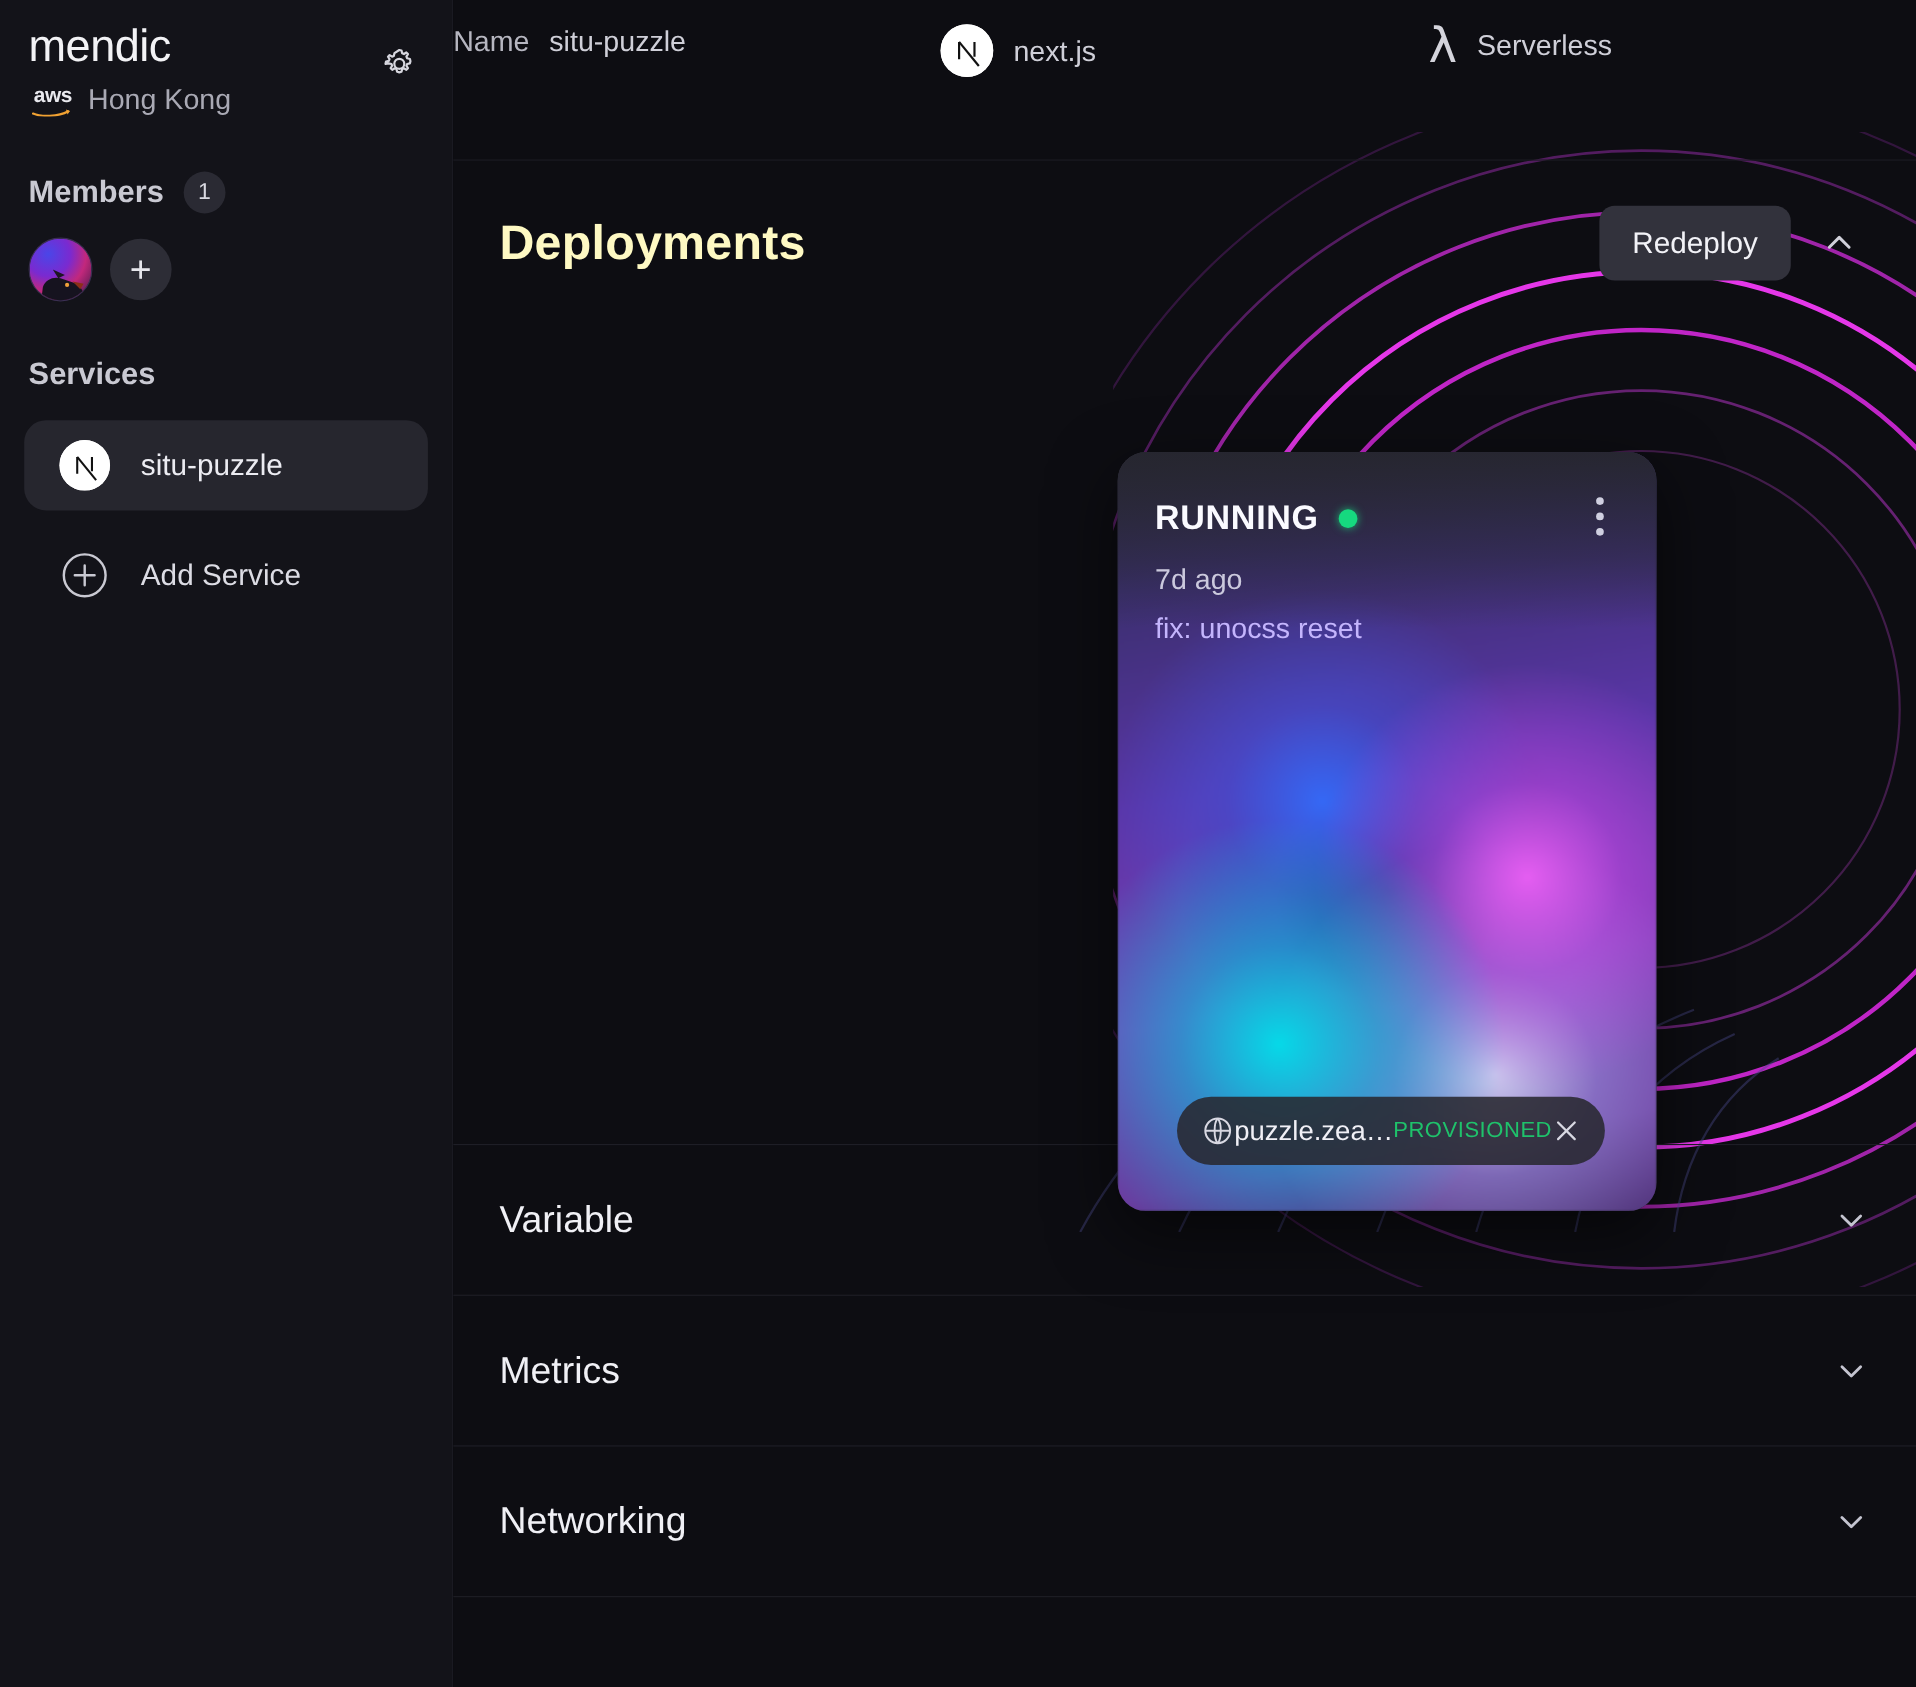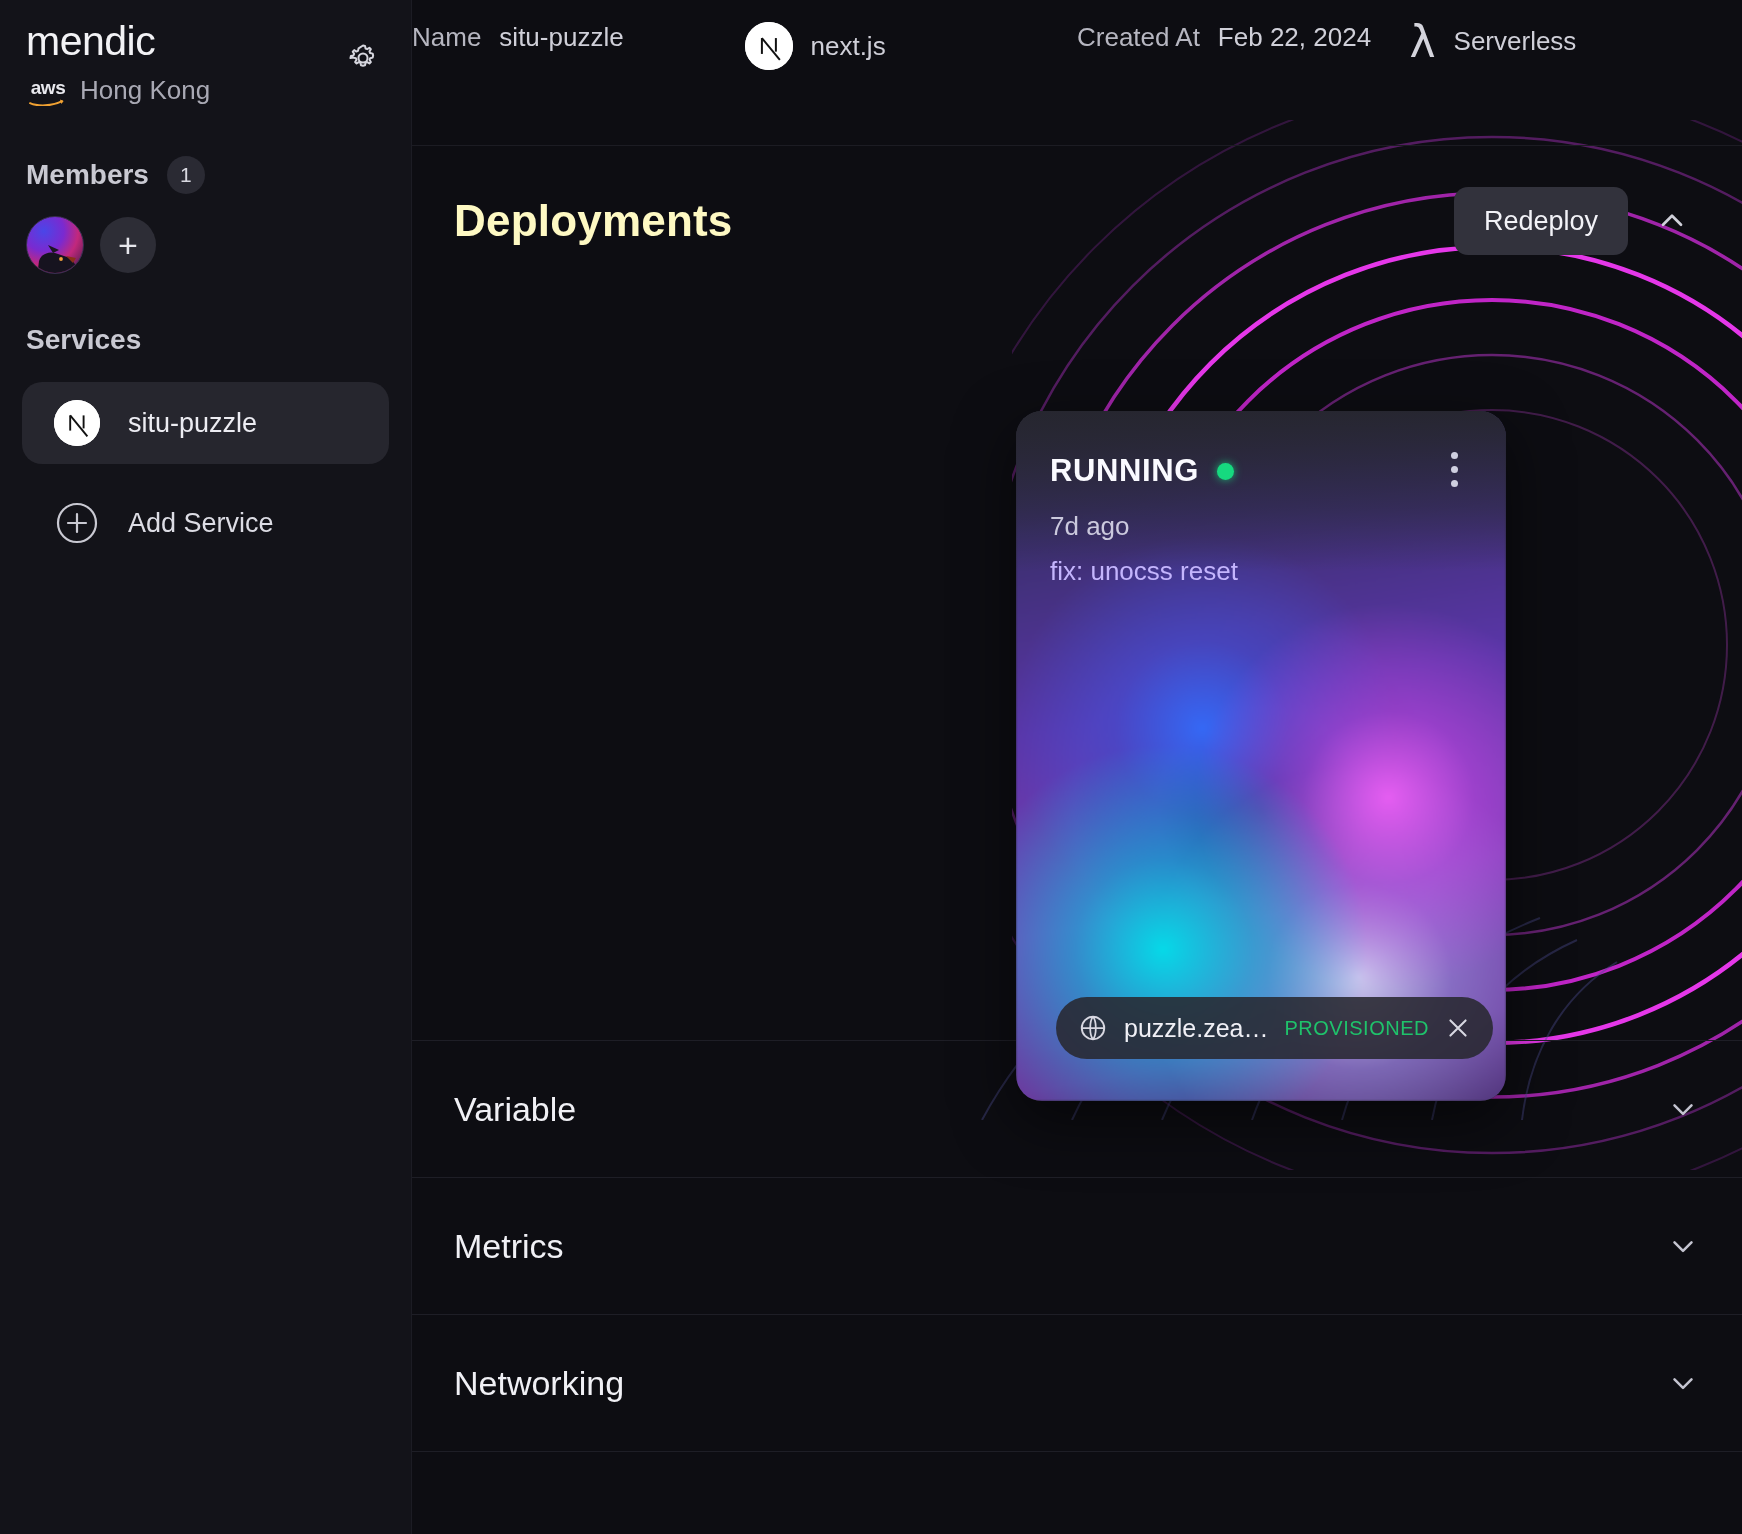--- a/index.html
+++ b/index.html
@@ -182,24 +182,24 @@
   .dot-green { width: 17px; height: 17px; border-radius: 50%; background: #16d97f; box-shadow: 0 0 8px rgba(22,217,127,.8); }
   .card-time { position: absolute; left: 34px; top: 100px; font-size: 26px; color: #cbc9dd; }
   .card-commit { position: absolute; left: 34px; top: 145px; font-size: 26px; color: #c4b5fd; }
   .kebab {
     position: absolute; right: 32px; top: 34px;
     width: 40px; height: 48px; display: flex; flex-direction: column;
     align-items: center; justify-content: center; gap: 7px; cursor: pointer;
   }
   .kebab i { width: 7px; height: 7px; border-radius: 50%; background: #cfcfe0; display: block; }
   .domain-pill {
-    position: absolute; left: 40px; bottom: 42px;
+    position: absolute; left: 54px; bottom: 42px;
     height: 62px; border-radius: 31px;
     background: rgba(40,40,48,.88);
-    display: flex; align-items: center; gap: 16px;
+    display: flex; align-items: center; 
     padding: 0 22px; cursor: pointer;
   }
   .domain-pill .host { font-size: 25px; color: #f0f0f6; }
   .domain-pill .prov { font-size: 20px; color: #1fc26b; letter-spacing: .5px; }
   .domain-pill .x { width: 26px; height: 26px; cursor: pointer; }
 
   
   .accordion {
     position: relative; z-index: 2;
     height: 137px; display: flex; align-items: center;
@@ -322,24 +322,20 @@
           <svg width="48" height="48" viewBox="0 0 46 46">
             <circle cx="23" cy="23" r="23" fill="#ffffff"></circle>
             <path d="M16.2 15.4v15.2" stroke="#111" stroke-width="1.9"></path>
             <path d="M16.2 15.4 L33.4 36.4" stroke="#111" stroke-width="1.9"></path>
             <path d="M29.6 15.4v13" stroke="#111" stroke-width="1.9"></path>
           </svg>
         </span>
         <span class="info-val">next.js</span>
       </div>
       <div class="info-col">
-        <span class="info-head">Created At</span>
-        <span class="info-val">Feb 22, 2024</span>
-      </div>
-      <div class="info-col">
         <span class="lambda">λ</span>
         <span class="info-val">Serverless</span>
       </div>
     </div>
 
     <div class="panel-head">
       <span class="panel-title">Deployments</span>
       <span class="spacer"></span>
       <button class="redeploy-btn">Redeploy</button>
       <span class="collapse-btn">

